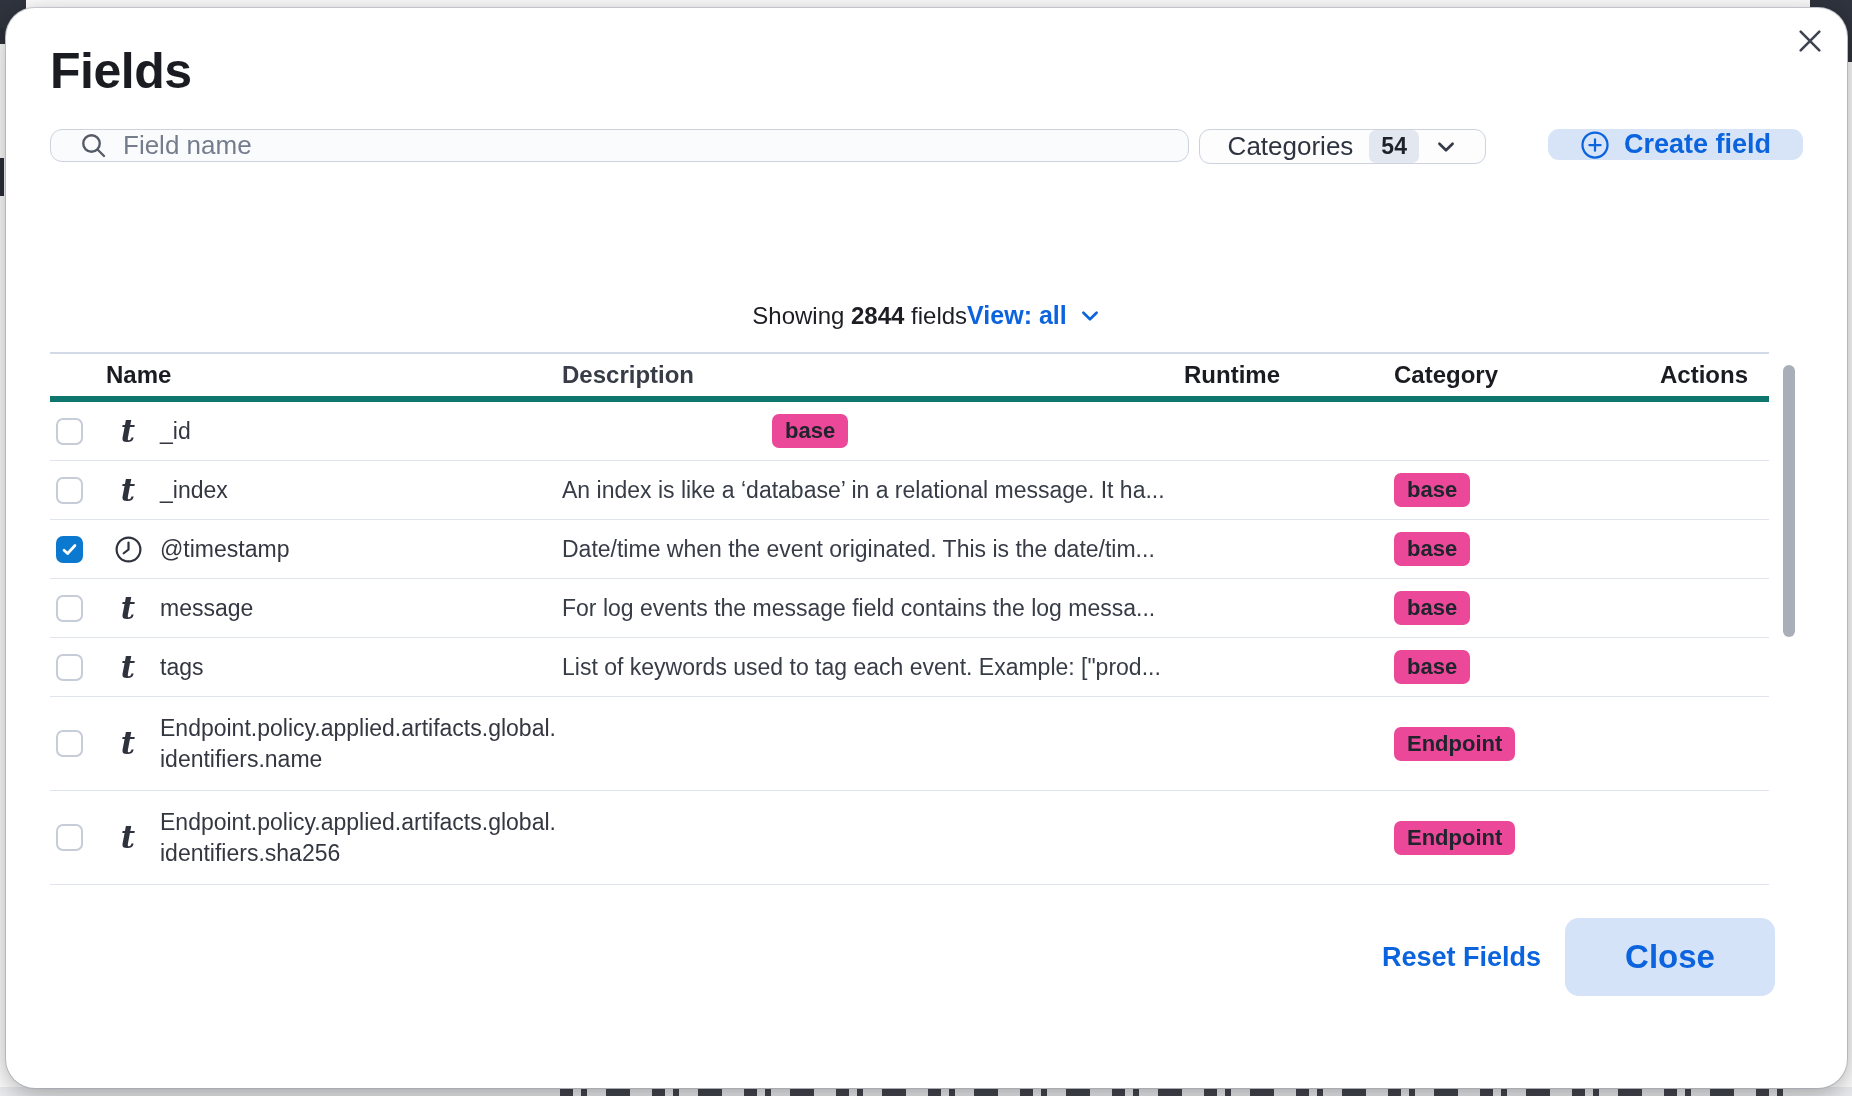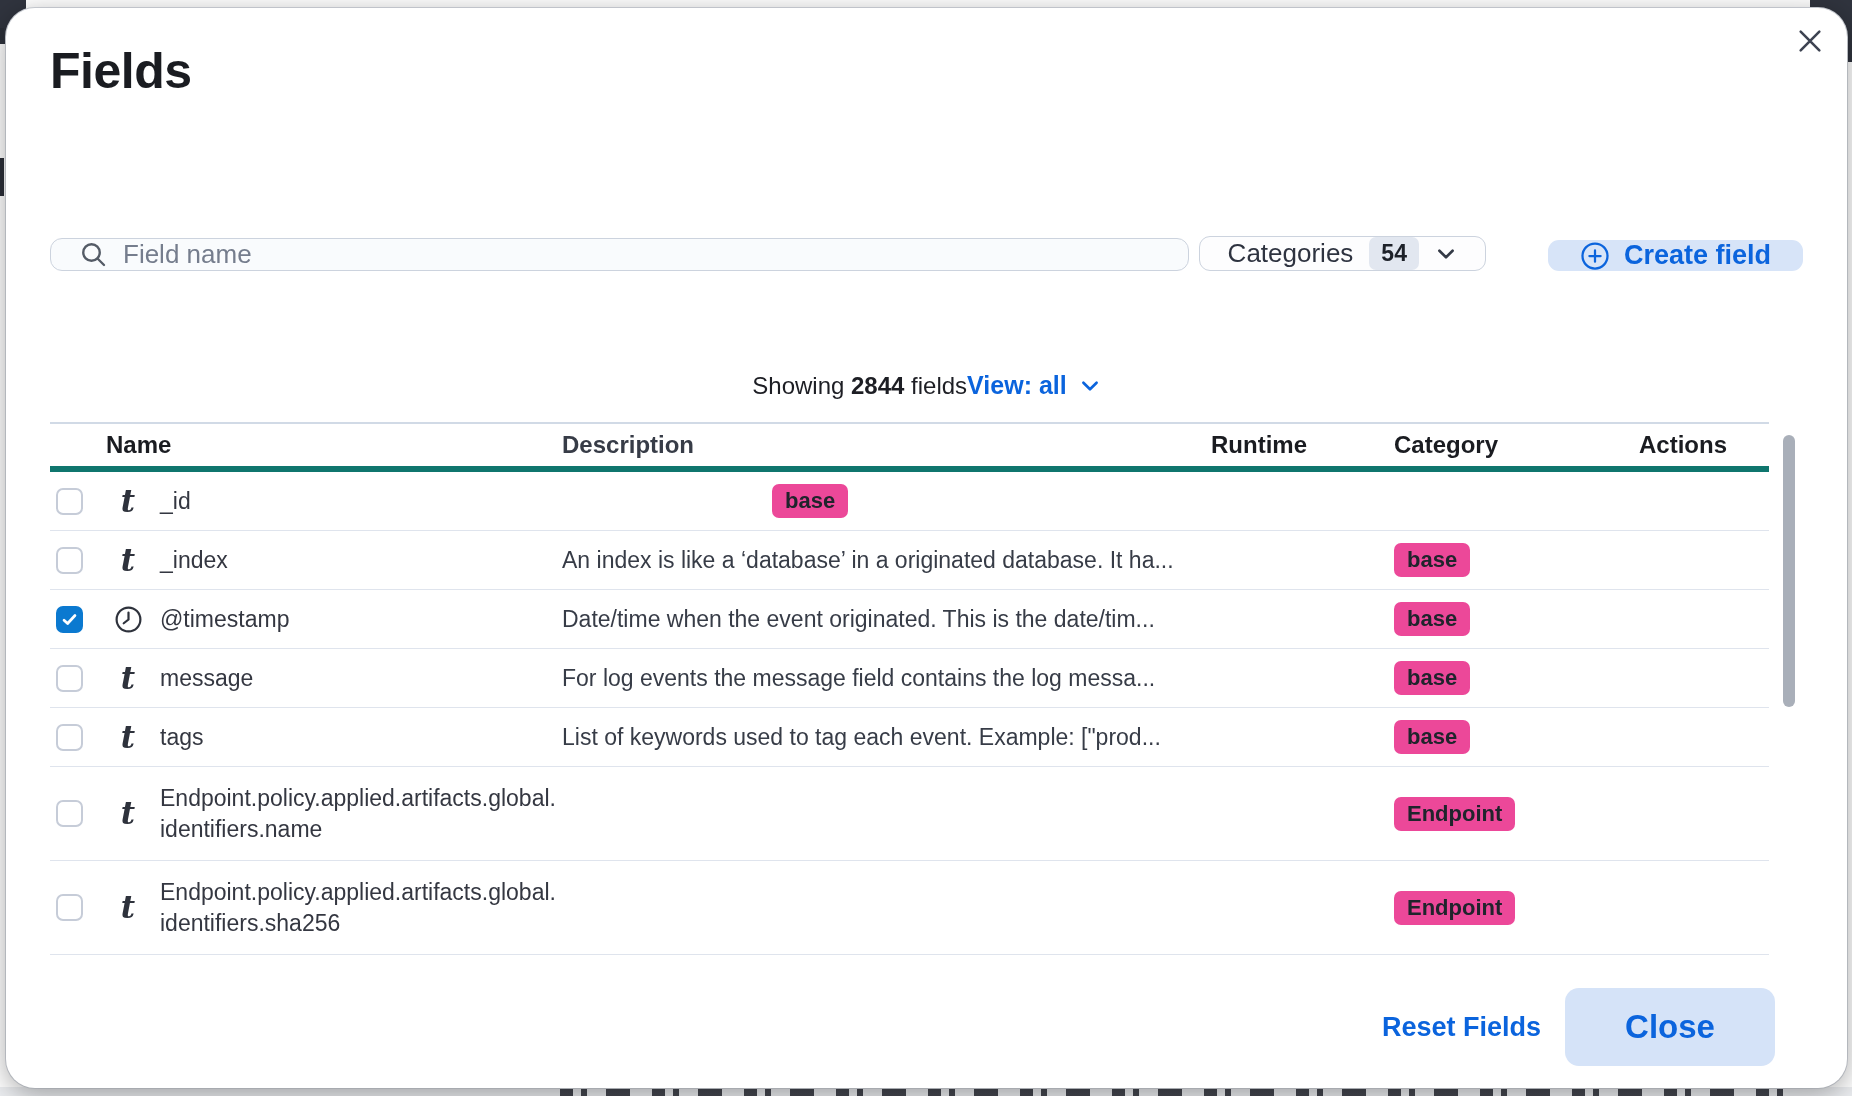--- a/index.html
+++ b/index.html
@@ -20,21 +20,21 @@
 
   .modal { position:absolute; top:8px; left:6px; right:5px; bottom:8px; background:#ffffff;
     border-radius:29px; padding:0 44px; z-index:1;
     box-shadow:0 6px 28px rgba(0,0,0,.35), 0 0 0 1px #d8dce3; }
 
   .close-x { position:absolute; top:12px; right:16px; width:42px; height:42px; border:none; background:transparent;
     display:flex; align-items:center; justify-content:center; cursor:pointer; border-radius:8px; }
 
   .title { margin-top:34px; font-size:50px; font-weight:700; letter-spacing:-.5px; color:#1a1c21; }
 
-  .controls { display:flex; align-items:flex-end; margin-top:99px; height:72px; }
+  .controls { display:flex; align-items:flex-start; margin-top:29px; height:72px; }
   .search-box { flex:1; display:flex; align-items:center; background:#f9fbfd; border:1px solid #ccd3de;
     border-radius:12px; padding:0 20px; }
   .search-box svg { flex:0 0 auto; margin:0 14px 0 8px; }
   .search-input { flex:1; border:none; outline:none; background:transparent; font-size:26px; color:#343741;
     font-family:inherit; }
   .search-input::placeholder { color:#757d8d; }
   .btn-categories { display:flex; align-items:center; gap:16px; margin-left:10px; padding:0 28px;
     background:#fdfdfe; border:1px solid #ccd3de; border-radius:11px; font-size:26px; color:#2e3340;
     font-family:inherit; cursor:pointer; }
   .count-badge { background:#e2e7f0; border-radius:7px; padding:3px 12px; font-size:23px; font-weight:700; color:#1d2129; }
@@ -51,23 +51,23 @@
   .table-wrap { position:relative; margin-top:22px; }
   .tbl { width:1719px; }
   .thead { display:flex; align-items:center; height:50px; border-top:2px solid #d1dae6; border-bottom:6px solid #0f766e;
     font-size:24px; font-weight:700; color:#1a1c21; }
   .row { display:flex; align-items:center; height:59px; border-bottom:1px solid #dfe4ed; font-size:23px; color:#343741; }
   .row.tall { height:94px; }
   .c-check { flex:0 0 46px; padding-left:6px; display:flex; align-items:center; }
   .c-icon { flex:0 0 64px; display:flex; align-items:center; justify-content:center; }
   .c-name { flex:0 0 402px; line-height:31px; word-break:break-all; padding-right:6px; }
   .c-desc { flex:1; white-space:nowrap; overflow:hidden; color:#373c47; }
-  .c-runtime { flex:0 0 150px; text-align:center; }
+  .c-runtime { flex:0 0 150px; text-align:left; }
   .c-cat { flex:0 0 305px; padding-left:60px; }
-  .c-actions { flex:0 0 130px; text-align:left; }
+  .c-actions { flex:0 0 130px; text-align:center; }
   .h-name { flex:0 0 466px; padding-left:10px; }
 
   .checkbox { width:27px; height:27px; border-radius:7px; border:2px solid #c6ccd8; background:#fff;
     display:flex; align-items:center; justify-content:center; cursor:pointer; }
   .checkbox.checked { background:#0b79d0; border-color:#0b79d0; }
 
   .t-icon { font-family:"DejaVu Serif","Liberation Serif",serif; font-style:italic; font-weight:700;
     font-size:31px; color:#2e323c; line-height:1; }
 
   .badge { display:inline-block; background:#ec4899; border-radius:7px; padding:4px 13px;
@@ -161,21 +161,21 @@
       </div>
 
       <div class="row">
         <div class="c-check">
             <span class="checkbox"></span>
           </div>
         <div class="c-icon">
             <span class="t-icon">t</span>
           </div>
         <div class="c-name">_index</div>
-        <div class="c-desc">An index is like a ‘database’ in a originated database. It ha...</div>
+        <div class="c-desc">An index is like a ‘database’ in a relational message. It ha...</div>
         <div class="c-runtime"></div>
         <div class="c-cat"><span class="badge">base</span></div>
         <div class="c-actions"></div>
       </div>
 
       <div class="row">
         <div class="c-check">
           <span class="checkbox checked">
             <svg width="19" height="19" viewBox="0 0 16 16" fill="none" stroke="#ffffff" stroke-width="2.3" stroke-linecap="round" stroke-linejoin="round">
                 <path d="M3.4 8.6 L6.4 11.4 L12.6 4.6"></path>

